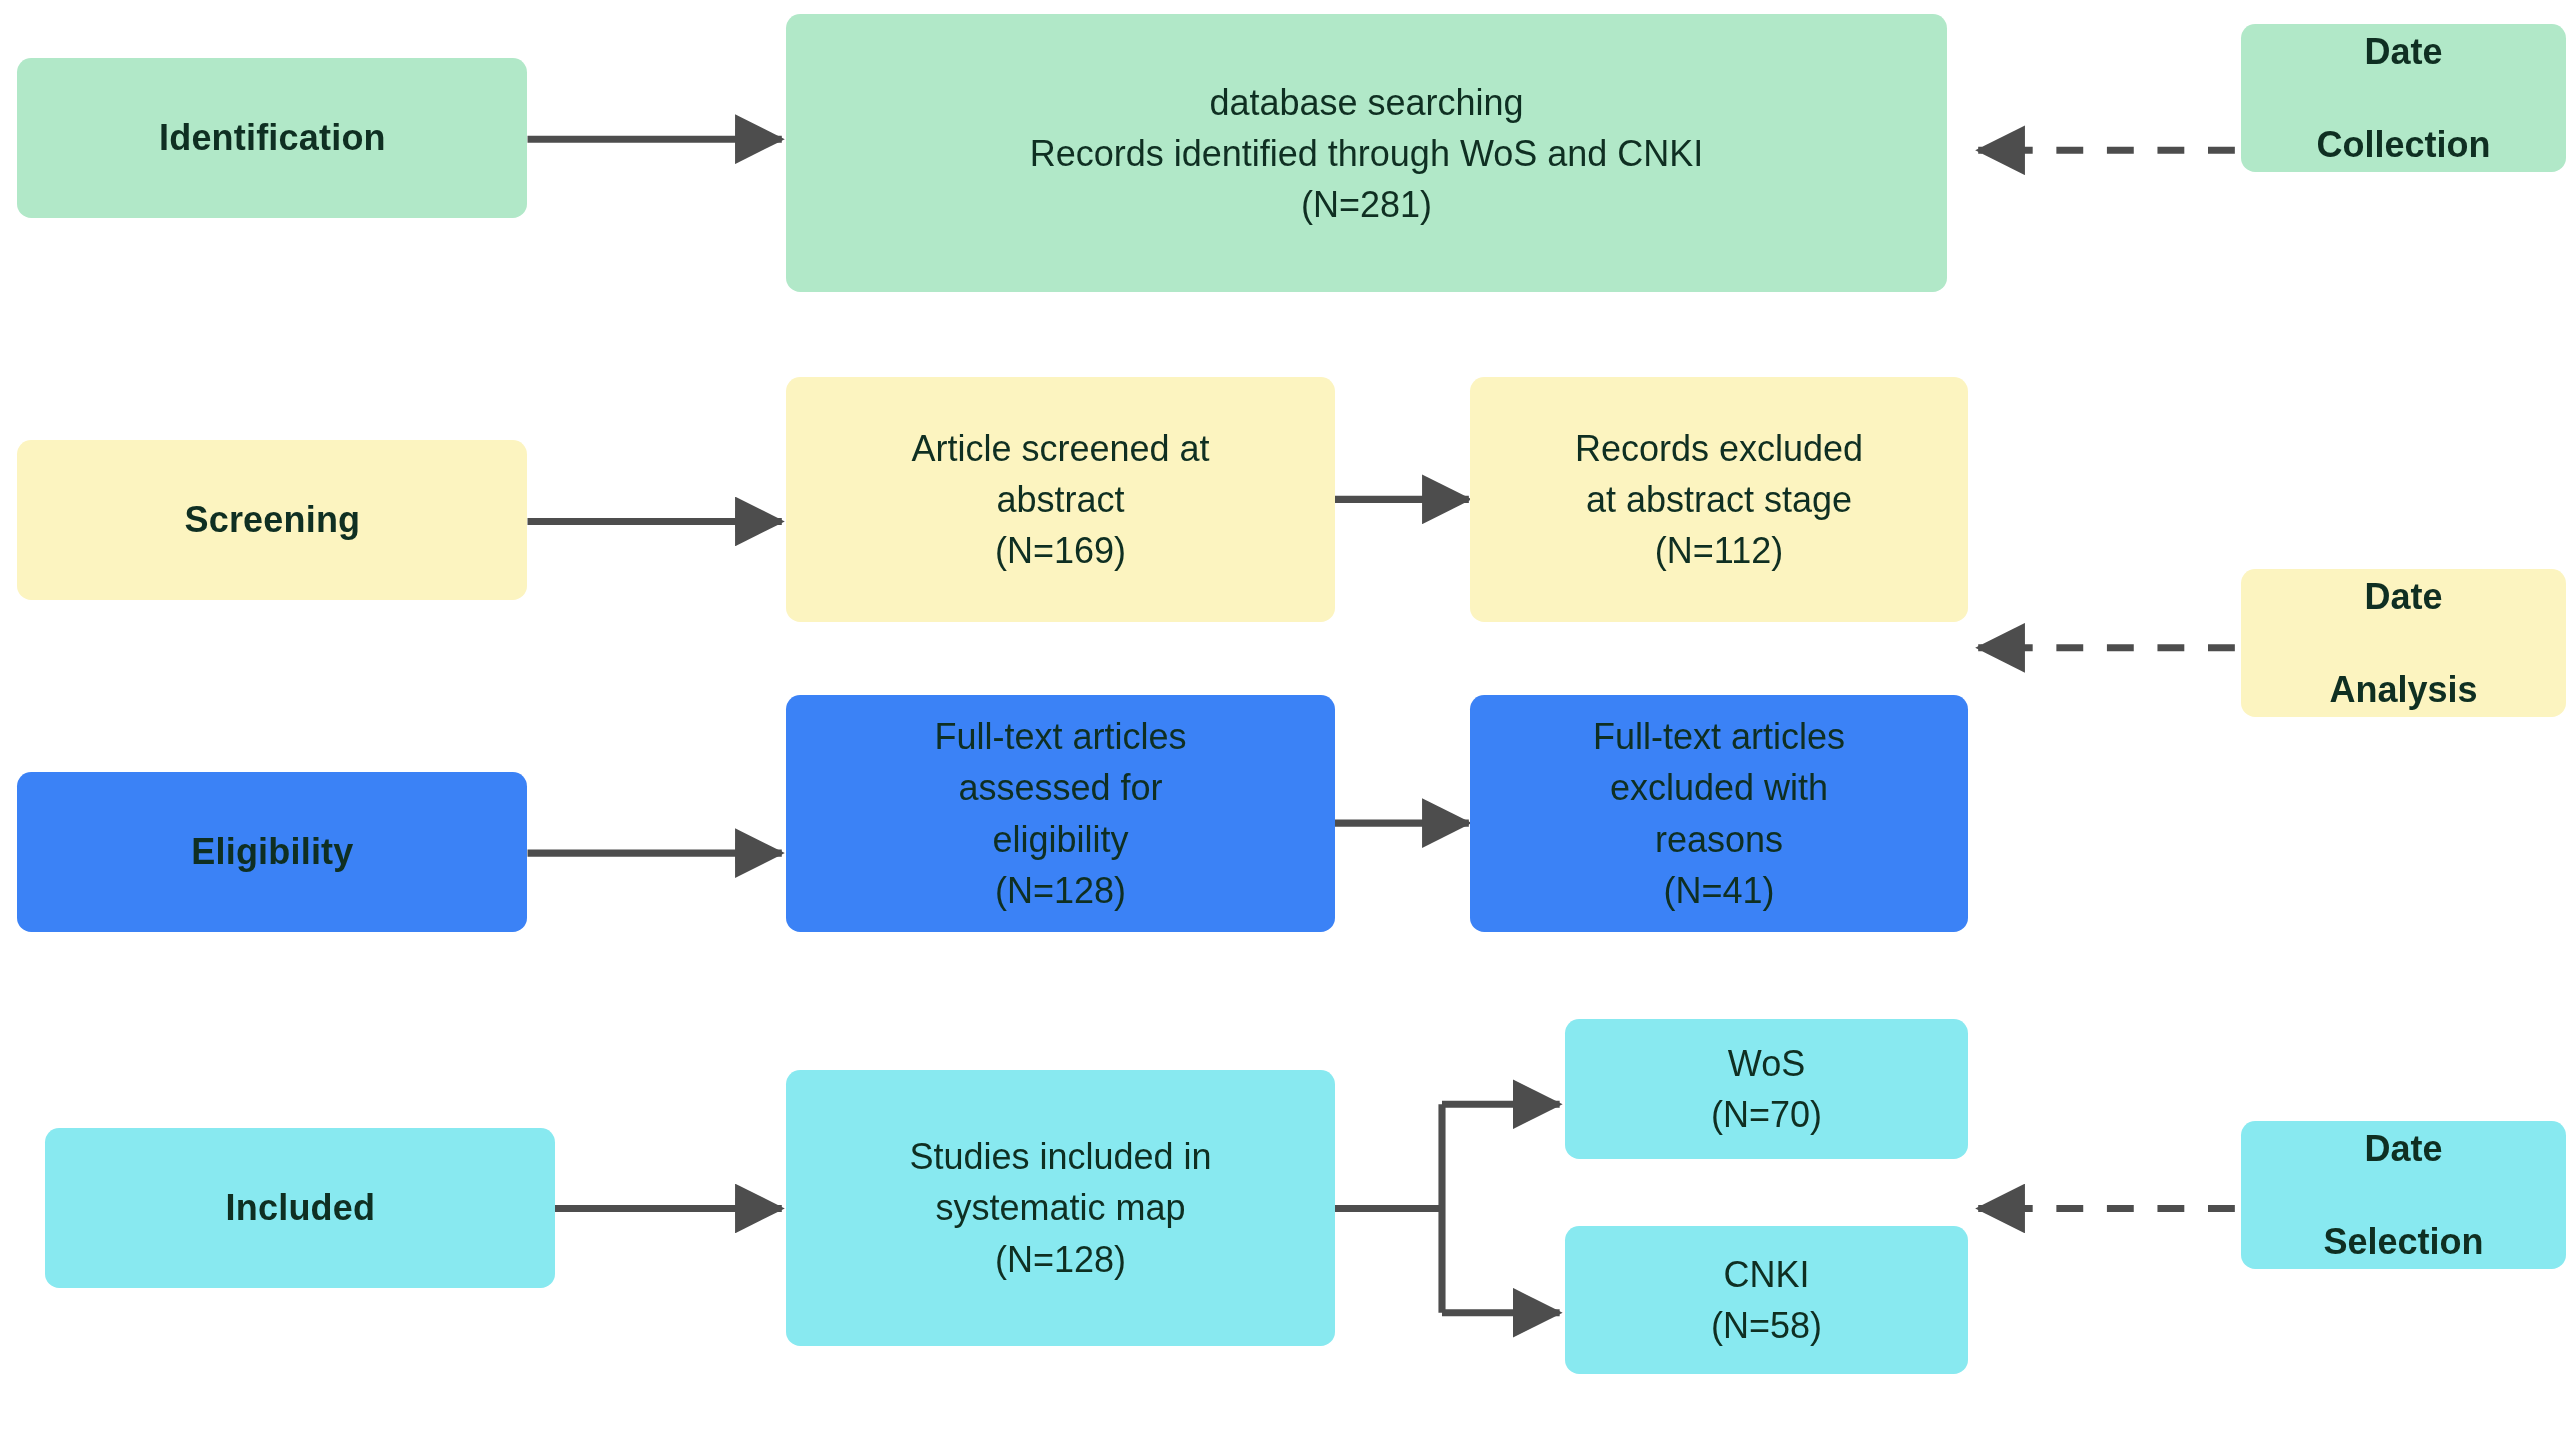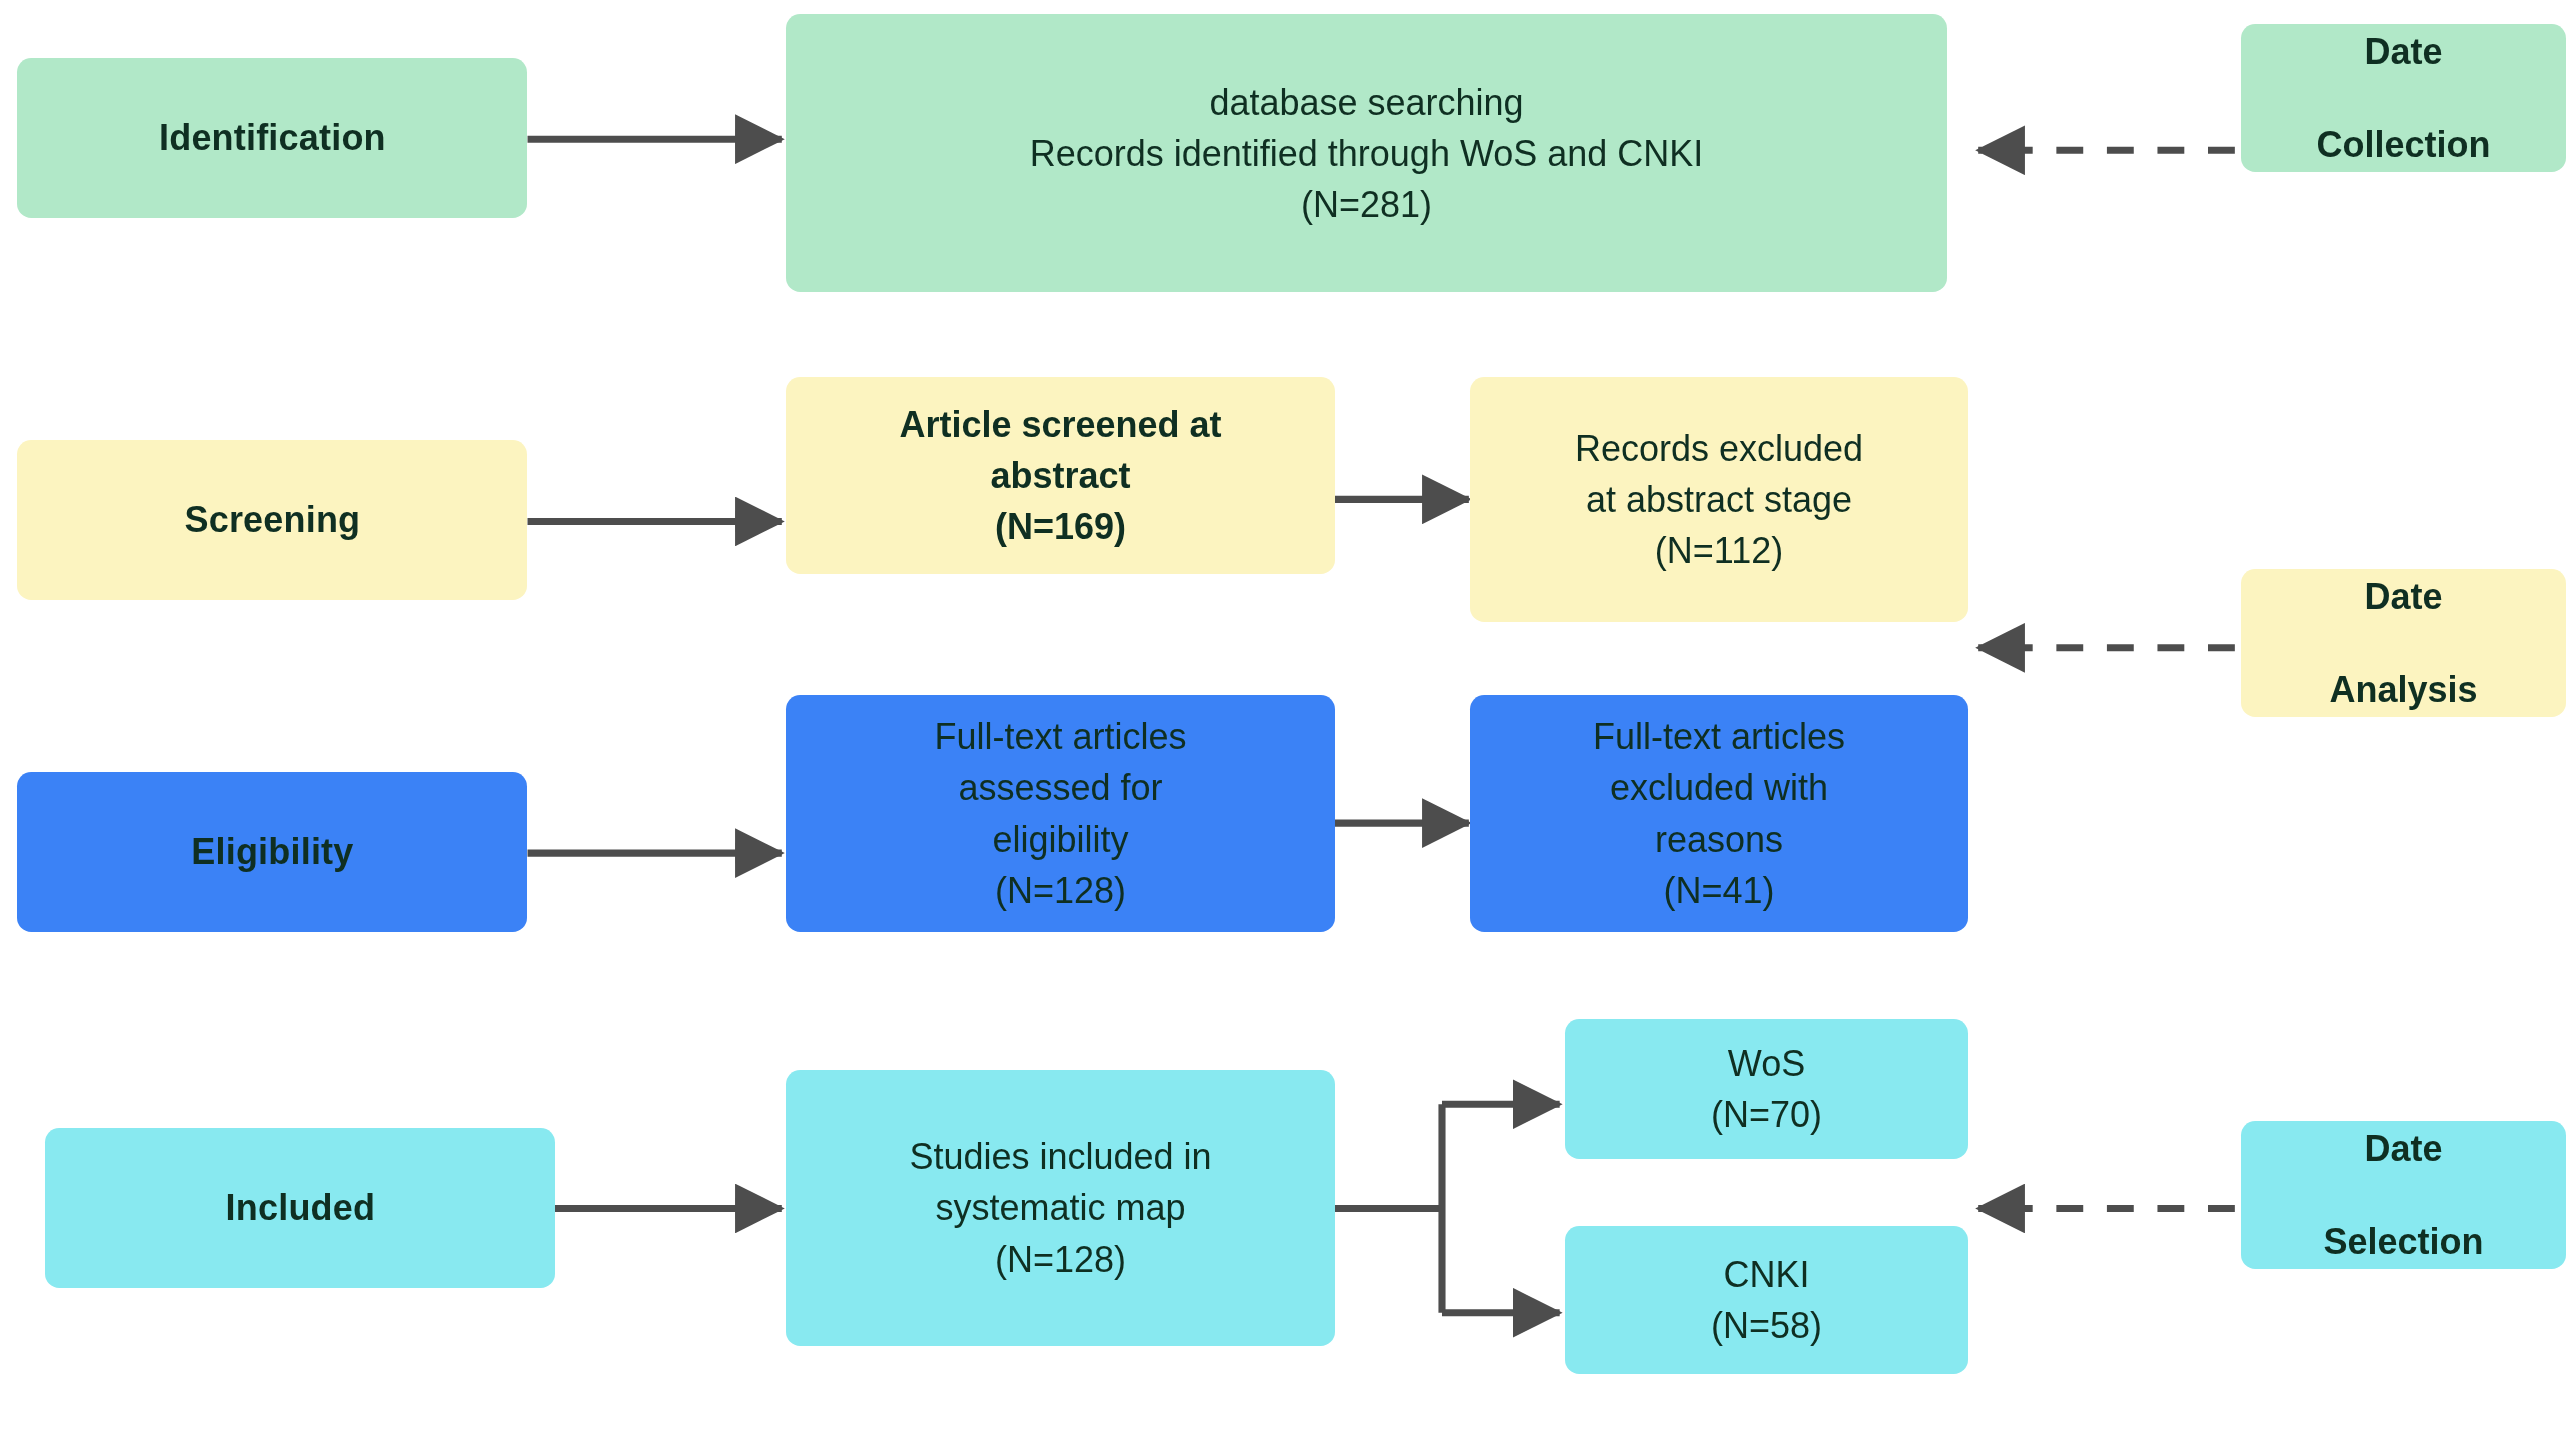--- a/index.html
+++ b/index.html
@@ -115,21 +115,21 @@
   <div class="node fill-cyan stage-label" style="left:17.4px; top:1128px; width:510px; height:160px;margin-left:28px;">
     <span class="ln">Included</span>
   </div>
 
   <div class="node fill-green body-node" style="left:786px; top:14.2px; width:1161px; height:278px;">
     <span class="ln">database searching</span>
     <span class="ln">Records identified through WoS and CNKI</span>
     <span class="ln">(N=281)</span>
   </div>
 
-  <div class="node fill-yellow body-node" style="left:786px; top:377px; width:549px; height:197px;font-weight:bold;">
+  <div class="node fill-yellow body-node" style="left:786px; top:377px; width:549px; height:245px;">
     <span class="ln">Article screened at</span>
     <span class="ln">abstract</span>
     <span class="ln">(N=169)</span>
   </div>
 
   <div class="node fill-yellow body-node" style="left:1470px; top:377px; width:498px; height:245px;">
     <span class="ln">Records excluded</span>
     <span class="ln">at abstract stage</span>
     <span class="ln">(N=112)</span>
   </div>

